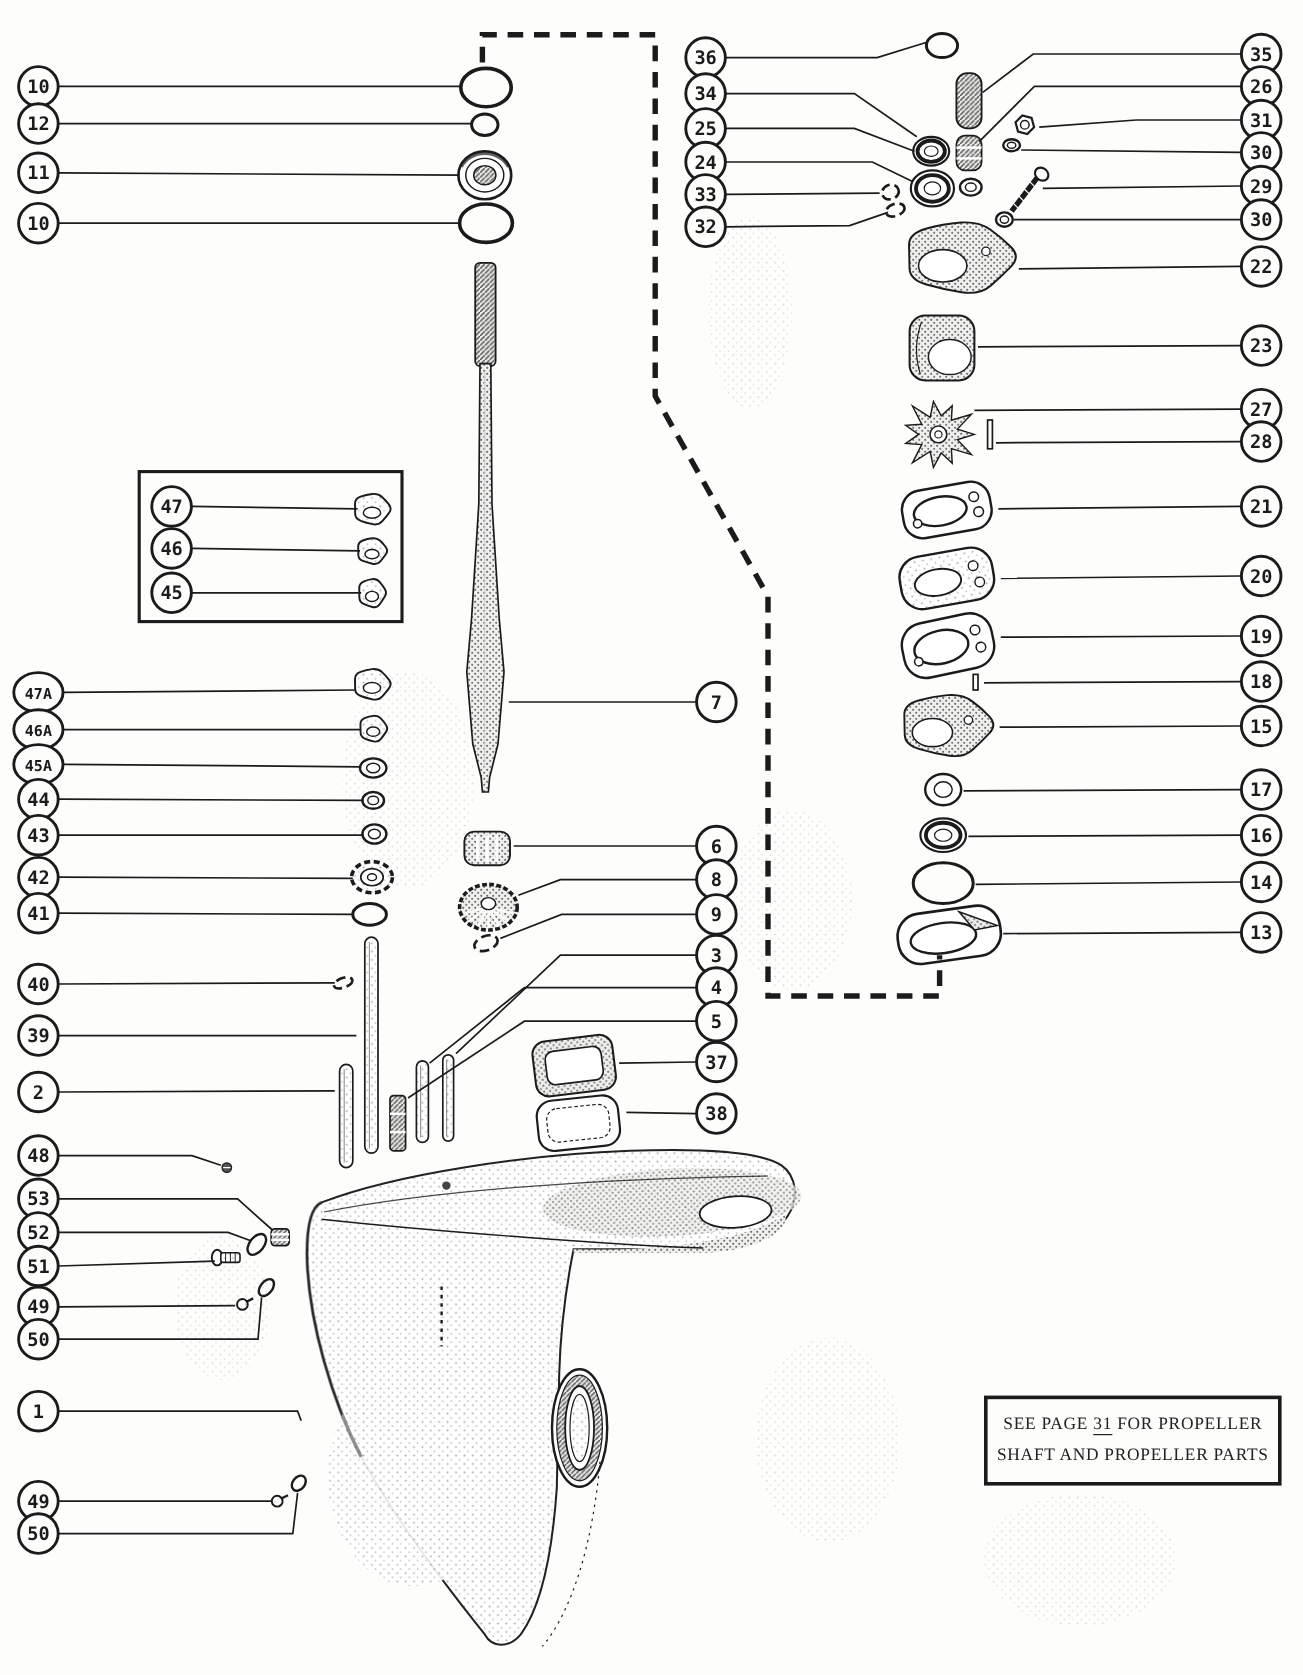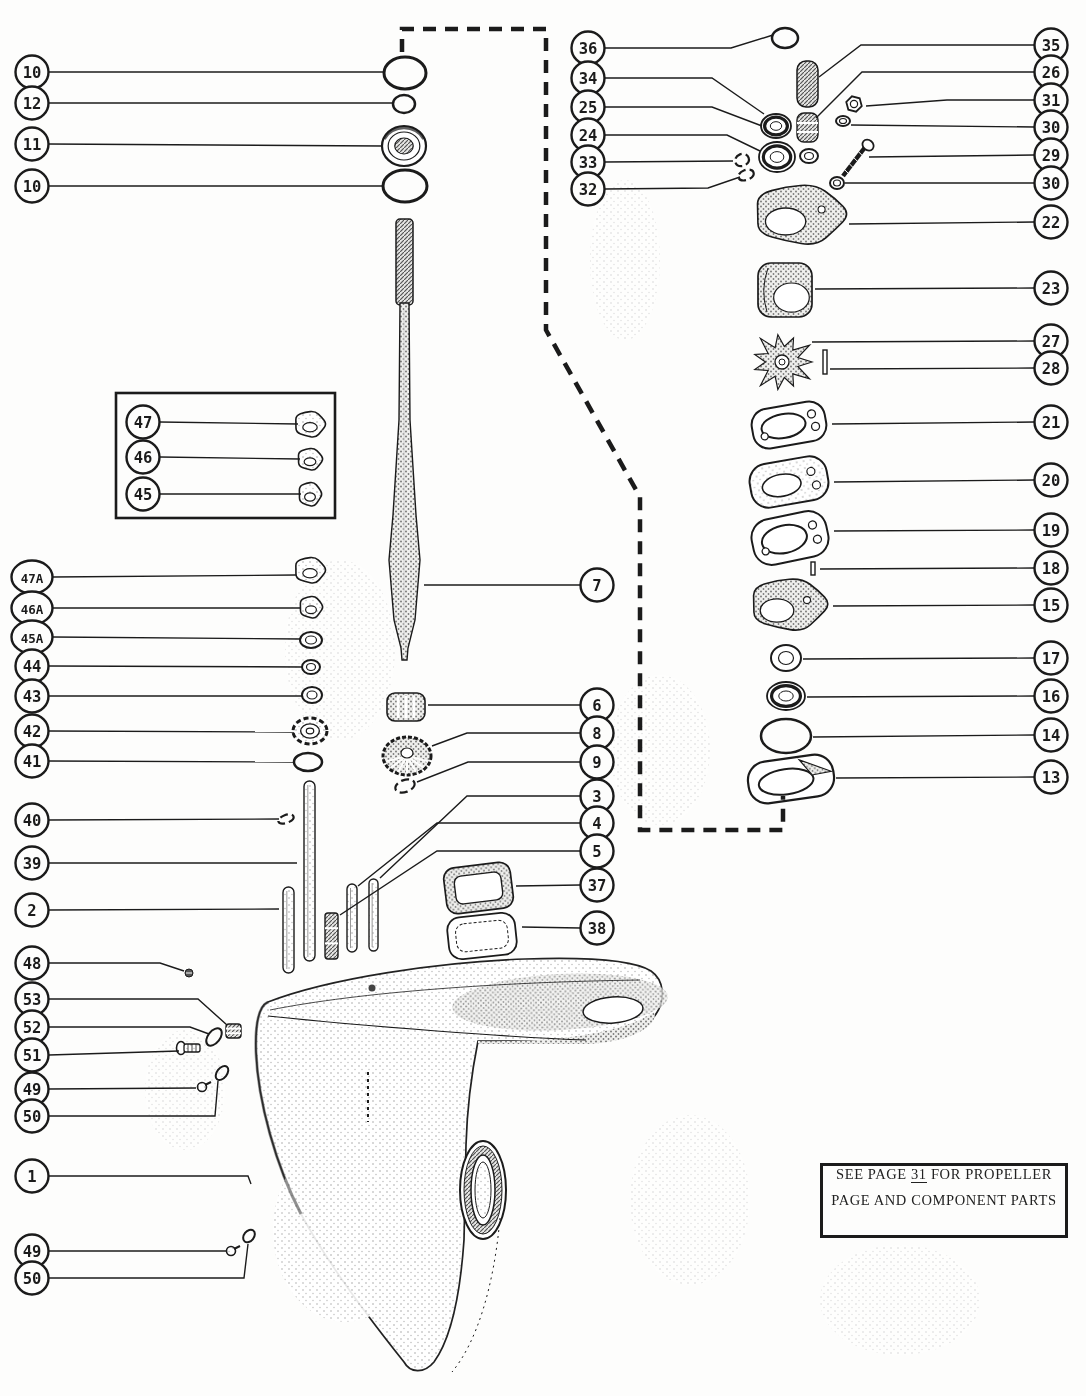--- a/index.html
+++ b/index.html
@@ -5,21 +5,21 @@
   html,body{margin:0;padding:0;background:#e8e8e8;}
   .stage{
     position:relative;width:1086px;height:1396px;margin:0 auto;
     background:#fdfdfc;overflow:hidden;
     font-family:"Liberation Sans",sans-serif;
   }
   svg{position:absolute;left:0;top:0;}
   .note-box{
     position:absolute;left:820px;top:1163px;width:248px;height:75px;
     border:3px solid #1b1b1b;background:#fdfdfc;box-sizing:border-box;
-    display:flex;flex-direction:column;justify-content:flex-start;align-items:center;
+    display:flex;flex-direction:column;justify-content:center;align-items:center;
     gap:9px;
     font-family:"Liberation Serif",serif;font-size:14.5px;color:#222;
     letter-spacing:0.6px;
   }
   .note-line{white-space:nowrap;}
   .note-line .u{border-bottom:1.5px solid #222;}
 </style>
 </head>
 <body>
 
@@ -641,15 +641,15 @@
       </g>
       <g>
         <polyline points="1034,777 836,778" fill="none" stroke="#1b1b1b" stroke-width="1.4"></polyline>
         <ellipse cx="1051" cy="777" rx="16.5" ry="16.5" fill="#fdfdfc" stroke="#1b1b1b" stroke-width="2.4"></ellipse>
         <text x="1051" y="782.5" text-anchor="middle" fill="#1b1b1b" font-family="&quot;DejaVu Sans Mono&quot;, monospace" font-size="15.5" font-weight="bold">13</text>
       </g>
     </svg>
 
   <div class="note-box">
     <div class="note-line"><span>SEE PAGE </span><span class="u">31</span><span> FOR PROPELLER</span></div>
-    <div class="note-line">PAGE AND COMPONENT PARTS</div>
+    <div class="note-line">SHAFT AND PROPELLER PARTS</div>
   </div>
 </div>
 
 </body></html>

